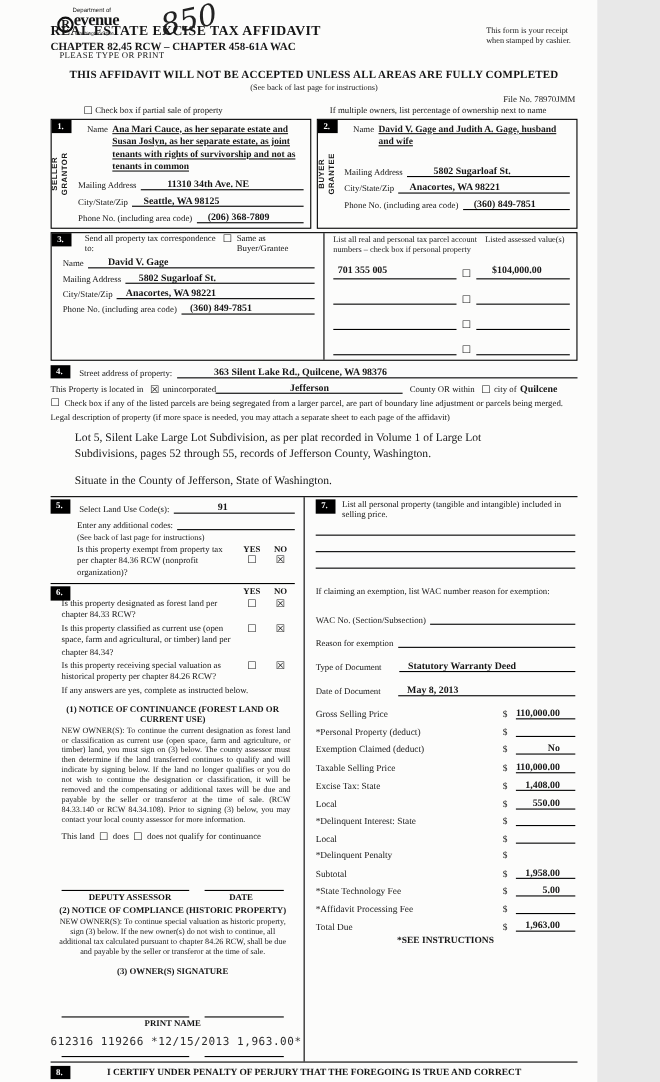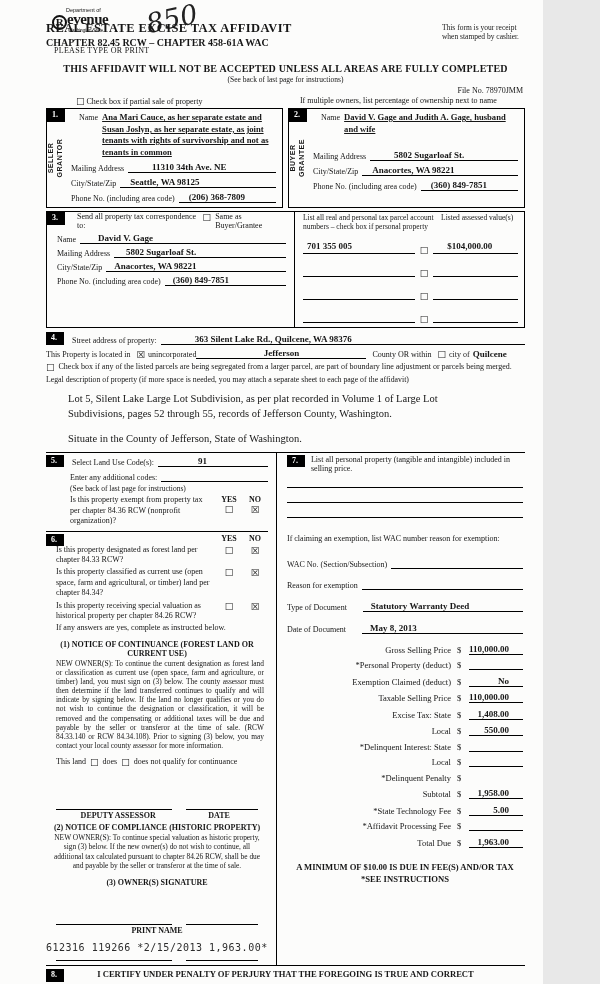--- a/index.html
+++ b/index.html
@@ -95,21 +95,21 @@
   .notice2-body { font-size:7.4px; line-height:1.25; text-align:center; margin:1px 6px 0; }
 
   
   .s7top { display:flex; font-size:8px; gap:6px; }
   .s7top .badge { flex:none; align-self:flex-start; }
   .pp-line { border-bottom:1px solid #000; height:13px; margin-top:2px; }
   .exempt-note { font-size:8px; margin-top:16px; }
   .s7row { display:flex; align-items:flex-end; font-size:8px; margin-top:11px; }
   .fees { margin-top:10px; }
   .fee-row { display:flex; align-items:flex-end; font-size:8.5px; margin-top:5.5px; }
-  .fee-lbl { width:170px; text-align:right; padding-right:6px; white-space:nowrap; }
+  .fee-lbl { width:170px; text-align:left; padding-right:6px; white-space:nowrap; }
   .fee-d { width:12px; }
   .fee-line { flex:1; border-bottom:1px solid #000; text-align:right; padding-right:14px; min-height:10px; }
   .fee-row.noline .fee-line { border-bottom:none; }
   .min-note { text-align:center; font-weight:bold; font-size:8.6px; margin-top:14px; }
   .min-note2 { text-align:center; font-weight:bold; font-size:8.6px; margin-top:2px; }
 
   
   .sec8 { position:relative; padding-top:3px; }
   .sec8 .badge { position:absolute; left:0; top:3px; }
   .certify { text-align:center; font-weight:bold; font-size:8.6px; }
@@ -448,21 +448,20 @@
             <span class="fee-d">$</span>
             <span class="fee-line"><span class="val"></span></span>
           </div>
         <div class="fee-row">
             <span class="fee-lbl">Total Due</span>
             <span class="fee-d">$</span>
             <span class="fee-line"><span class="val">1,963.00</span></span>
           </div>
       </div>
 
-      <div class="min-note">A MINIMUM OF $10.00 IS DUE IN FEE(S) AND/OR TAX</div>
       <div class="min-note2">*SEE INSTRUCTIONS</div>
     </div>
   </div>
 
   <div class="sec8">
     <span class="badge">8.</span>
     <div class="certify">I CERTIFY UNDER PENALTY OF PERJURY THAT THE FOREGOING IS TRUE AND CORRECT</div>
     <div class="sigcols">
       <div class="sigblock">
         <svg class="sigsvg" style="left:150px;top:8px" width="130" height="26" viewBox="0 0 130 26">
@@ -490,14 +489,14 @@
         </div>
         <div class="sb-row">
           <span class="sb-lbl">Name (print)</span>
           <span class="line flex1"><span class="val" style="padding-left:12px">David V. Gage</span></span>
         </div>
 
       </div>
     </div>
   </div>
 
-  <div class="stamp">612316 119266 *2/15/2013 1,963.00*</div>
+  <div class="stamp">612316 119266 *12/15/2013 1,963.00*</div>
 </div>
 
 </body></html>

